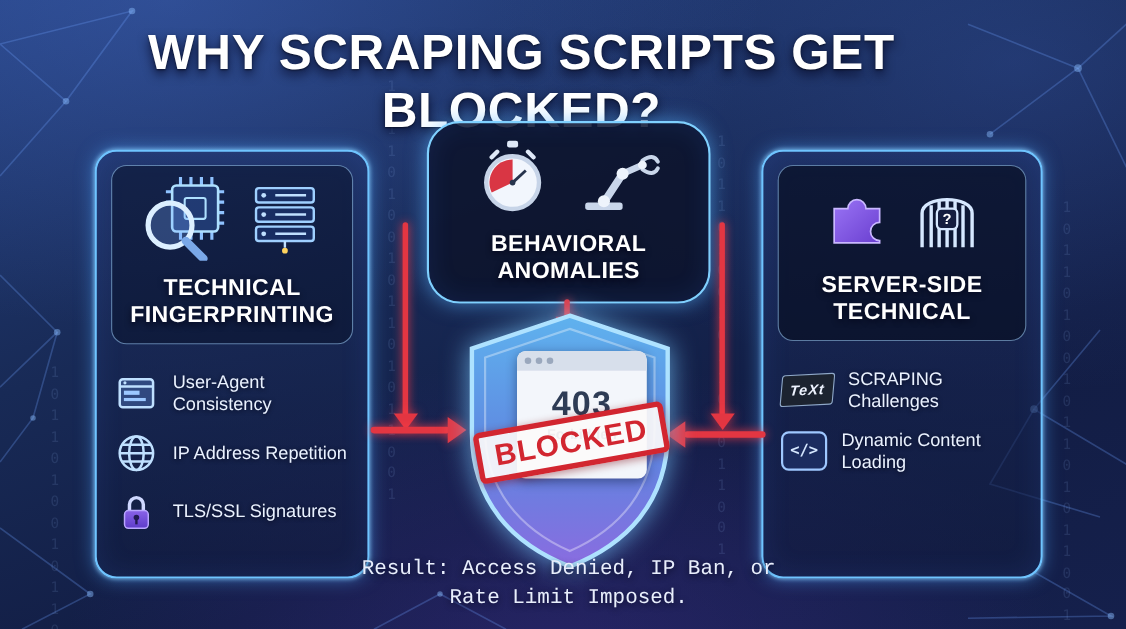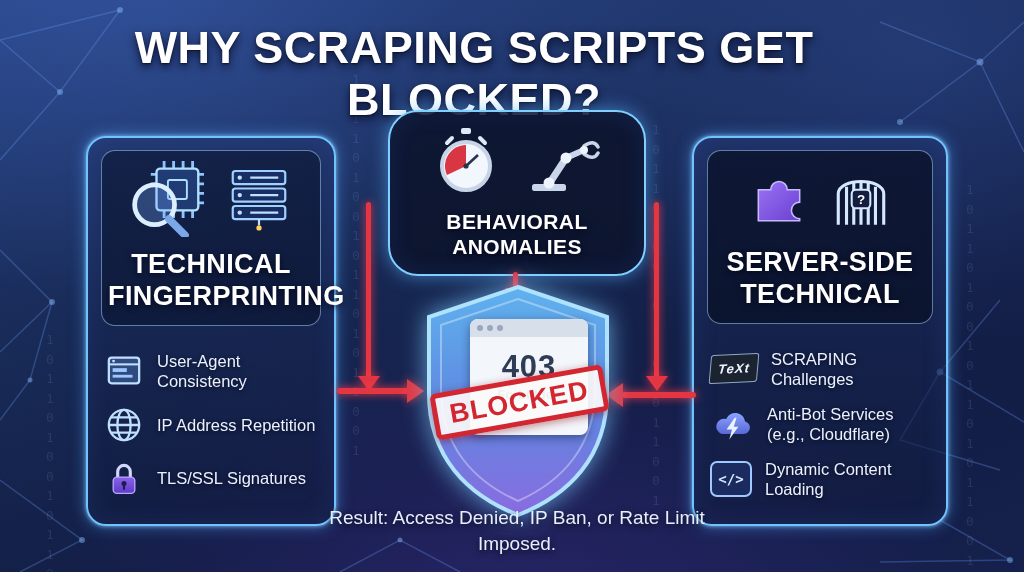--- a/index.html
+++ b/index.html
@@ -13,21 +13,21 @@
   .bg-binary{position:absolute;color:#9fc4ff;opacity:.12;font-family:"DejaVu Sans Mono",monospace;
     font-size:13px;line-height:1.5;white-space:pre-line;pointer-events:none;}
   .title{position:absolute;top:22px;left:16px;width:916px;text-align:center;color:#ffffff;
     font-size:45px;font-weight:800;letter-spacing:.5px;text-shadow:0 4px 10px rgba(0,0,25,.75),0 1px 2px rgba(0,0,0,.6);}
   .panel{position:absolute;border:2px solid #6fc4ff;border-radius:20px;
     background:linear-gradient(180deg,rgba(30,48,100,.55),rgba(16,26,60,.62));
     box-shadow:0 0 16px rgba(80,170,255,.55),0 0 4px rgba(160,220,255,.8),inset 0 0 26px rgba(70,130,255,.12);}
   .panel-header-box{margin:12px 13px 6px;border:1.5px solid rgba(160,210,255,.55);border-radius:14px;
     background:rgba(10,18,44,.55);padding:10px 6px 12px;}
   .icon-row{display:flex;justify-content:center;align-items:center;gap:20px;min-height:78px;}
-  .panel-heading{margin-top:8px;text-align:center;color:#ffffff;font-size:27px;font-weight:800;
+  .panel-heading{margin-top:8px;text-align:center;color:#ffffff;font-size:21px;font-weight:800;
     letter-spacing:.4px;line-height:1.18;text-shadow:0 2px 6px rgba(0,0,20,.8);}
   .item-list{padding:4px 14px 0;}
   .item-row{display:flex;align-items:center;gap:13px;margin:15px 2px;}
   .item-icon{flex:0 0 40px;display:flex;justify-content:center;align-items:center;}
   .item-label{color:#eaf2ff;font-size:16.5px;line-height:1.22;text-shadow:0 1px 4px rgba(0,0,20,.7);}
   .top-panel{position:absolute;left:388px;top:110px;width:254px;height:162px;border:2px solid #7fd0ff;
     border-radius:30px;background:rgba(12,19,43,.88);
     box-shadow:0 0 18px rgba(90,180,255,.6),inset 0 0 24px rgba(60,120,255,.12);}
   .top-panel .panel-heading{font-size:21px;margin-top:4px;}
   
@@ -46,21 +46,21 @@
   .browser-window{position:absolute;left:50px;top:36px;width:118px;height:116px;background:#f3f6fb;border-radius:8px;
     box-shadow:0 3px 10px rgba(10,20,50,.45);overflow:hidden;}
   .bw-bar{height:18px;background:#d7dfeb;display:flex;align-items:center;gap:4px;padding:0 7px;}
   .bw-dot{width:6px;height:6px;border-radius:50%;background:#9aa8bd;}
   .bw-code{text-align:center;font-size:31px;font-weight:800;color:#2e3c55;margin-top:12px;letter-spacing:1px;}
   .bw-text{text-align:center;font-size:13px;color:#56627a;margin-top:2px;font-weight:600;}
   .stamp{position:absolute;left:12px;top:96px;transform:rotate(-10deg);border:5px solid #d22630;color:#d22630;
     background:rgba(252,250,250,.92);font-weight:800;font-size:27px;letter-spacing:1px;padding:3px 12px;border-radius:6px;
     box-shadow:0 2px 8px rgba(120,0,10,.45);font-family:"Liberation Sans",sans-serif;}
   .footer-note{position:absolute;left:327px;top:505px;width:380px;text-align:center;color:#e8eefc;font-size:19px;
-    line-height:1.35;text-shadow:0 2px 6px rgba(0,0,20,.7);}
+    line-height:1.35;text-shadow:0 2px 6px rgba(0,0,20,.7);font-family:Liberation Mono, monospace;}
   .captcha-chip{width:46px;height:27px;transform:skewX(-8deg) rotate(-3deg);background:#1c2330;border:1px solid #8fa8c8;
     border-radius:3px;display:flex;align-items:center;justify-content:center;}
   .captcha-chip span{font-style:italic;font-weight:700;font-size:13px;color:#eef3ff;letter-spacing:1px;}
   .code-chip{width:38px;height:32px;border:2px solid #9fc8ff;border-radius:7px;background:rgba(40,70,140,.35);
     display:flex;align-items:center;justify-content:center;color:#d6e8ff;font-weight:700;font-size:14px;
     font-family:"DejaVu Sans Mono",monospace;}
 </style>
 </head>
 <body>
 
@@ -316,35 +316,20 @@
       <div class="item-row">
         <span class="item-icon">
           <span class="captcha-chip">
               <span>TeXt</span>
             </span>
         </span>
         <span class="item-label">SCRAPING Challenges</span>
       </div>
       <div class="item-row">
         <span class="item-icon">
-          <svg width="44" height="38" viewBox="0 0 48 42">
-            <defs>
-                <linearGradient id="cg" x1="0" y1="0" x2="0" y2="1">
-              <stop offset="0" stop-color="#8aa4ff"></stop>
-                  <stop offset="1" stop-color="#5a68d6"></stop>
-                </linearGradient>
-              </defs>
-            <path d="M13 32 h24 a7 7 0 0 0 1.5-13.8 11 11 0 0 0-21-2.8 A8 8 0 0 0 13 32 Z" fill="url(#cg)"></path>
-            <polygon points="27,14 18,27 24,27 21,38 31,24 26,24 29,14" fill="#eaf2ff"></polygon>
-          </svg>
-        </span>
-        <span class="item-label">Anti-Bot Services (e.g., Cloudflare)</span>
-      </div>
-      <div class="item-row">
-        <span class="item-icon">
           <span class="code-chip">&lt;/&gt;</span>
         </span>
         <span class="item-label">Dynamic Content Loading</span>
       </div>
     </div>
   </div>
 
   <div class="arrow">
     <div class="bar-v" style="left:366px;top:202px;height:176px"></div>
     <div class="head-down" style="left:358px;top:376px"></div>

